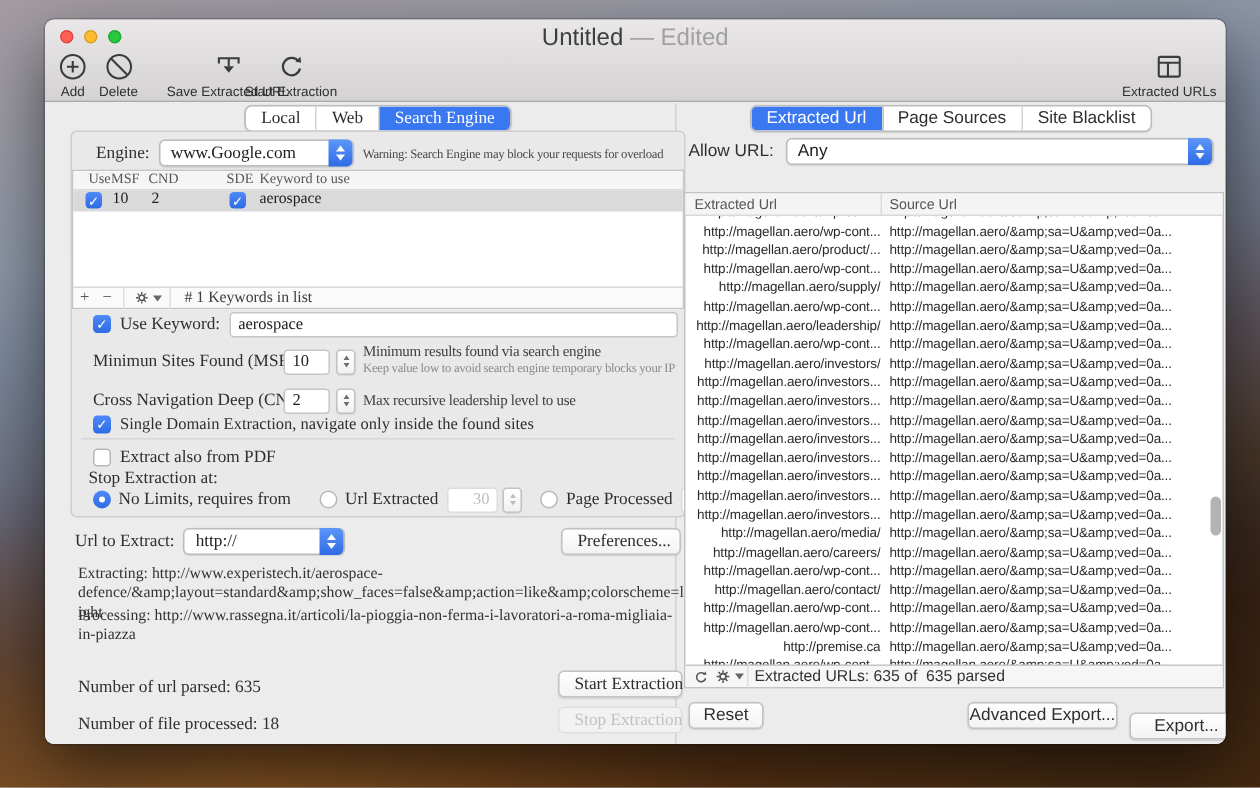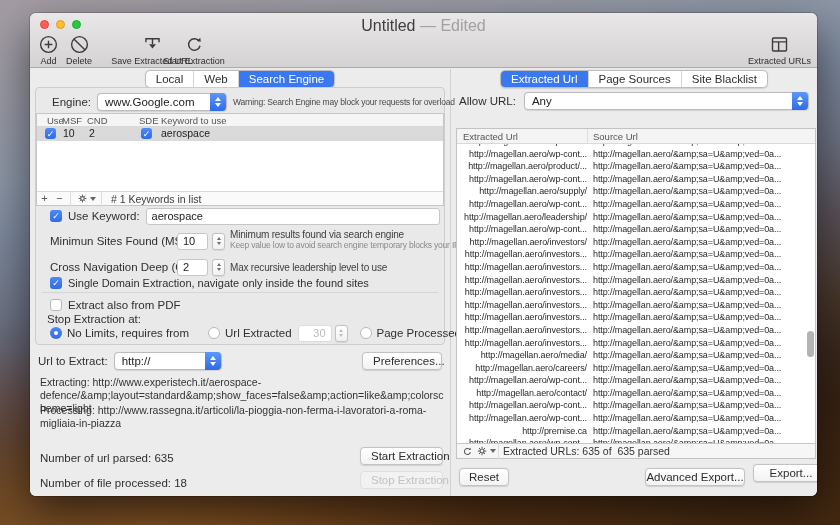--- a/index.html
+++ b/index.html
@@ -30,21 +30,21 @@
   .light.g { background:#28c840; border:.5px solid #1eaa33; }
   .titlebar { position:absolute; left:0; top:4px; width:100%; text-align:center; font-size:16px; color:#3e3e3e; }
   .titlebar .suffix { color:#a2a0a1; }
   .toolbar-item { position:absolute; top:21px; display:flex; flex-direction:column; align-items:center; gap:1px; }
   .toolbar-item .lbl { font-size:9px; color:#2f2f2f; white-space:nowrap; }
   .ticon { display:block; }
   
   .content { position:absolute; left:0; top:56px; width:787px; height:427px; background:#ececec; }
   .vdivider { position:absolute; left:420px; top:0; width:1px; height:427px; background:#d2d0d0; }
   .panel { position:absolute; top:0; height:427px; }
-  .panel.left { left:0; width:420px; }
+  .panel.left { left:12px; width:420px;font-family:Liberation Serif, serif; }
   .panel.right { left:421px; width:366px; }
   
   .segwrap { position:absolute; top:1px; left:0; width:100%; display:flex; justify-content:center; }
   .segctl { display:flex; background:#fff; border:1px solid #bdbcbc; border-radius:5px; height:18px; overflow:hidden; box-shadow:0 .5px 1px rgba(0,0,0,.12); }
   .seg { padding:0 10px; line-height:17px; font-size:11.5px; color:#2e2e2e; border-right:1px solid #d4d3d3; }
   .seg:last-child { border-right:none; }
   .seg.sel { background:#3a78f2; color:#fff; }
   
   .groupbox { position:absolute; left:5px; top:18px; width:410px; height:258px; background:#e9e9e9; border:1px solid #cecdcd; border-radius:4px; }
   .prow { position:absolute; display:flex; align-items:center; }
@@ -444,16 +444,16 @@
               <path d="M12 3.5v3.2M12 17.3v3.2M3.5 12h3.2M17.3 12h3.2M6 6l2.3 2.3M15.7 15.7L18 18M6 18l2.3-2.3M15.7 8.3L18 6" stroke="#555" stroke-width="2"></path>
             </svg>
           <span class="chev"></span>
           <span class="sep"></span>
           <span class="txt">Extracted URLs: 635 of  635 parsed</span>
         </div>
       </div>
 
       <span class="btn" style="position:absolute; left:8px; top:399px; width:50px; padding:0;">Reset</span>
       <span class="btn" style="position:absolute; left:194px; top:399px; width:100px; padding:0;">Advanced Export...</span>
-      <span class="btn" style="position:absolute; left:302px; top:395px; width:76px; padding:0;">Export...</span>
+      <span class="btn" style="position:absolute; left:302px; top:406px; width:76px; padding:0;">Export...</span>
     </div>
   </div>
 </div>
 
 </body></html>

